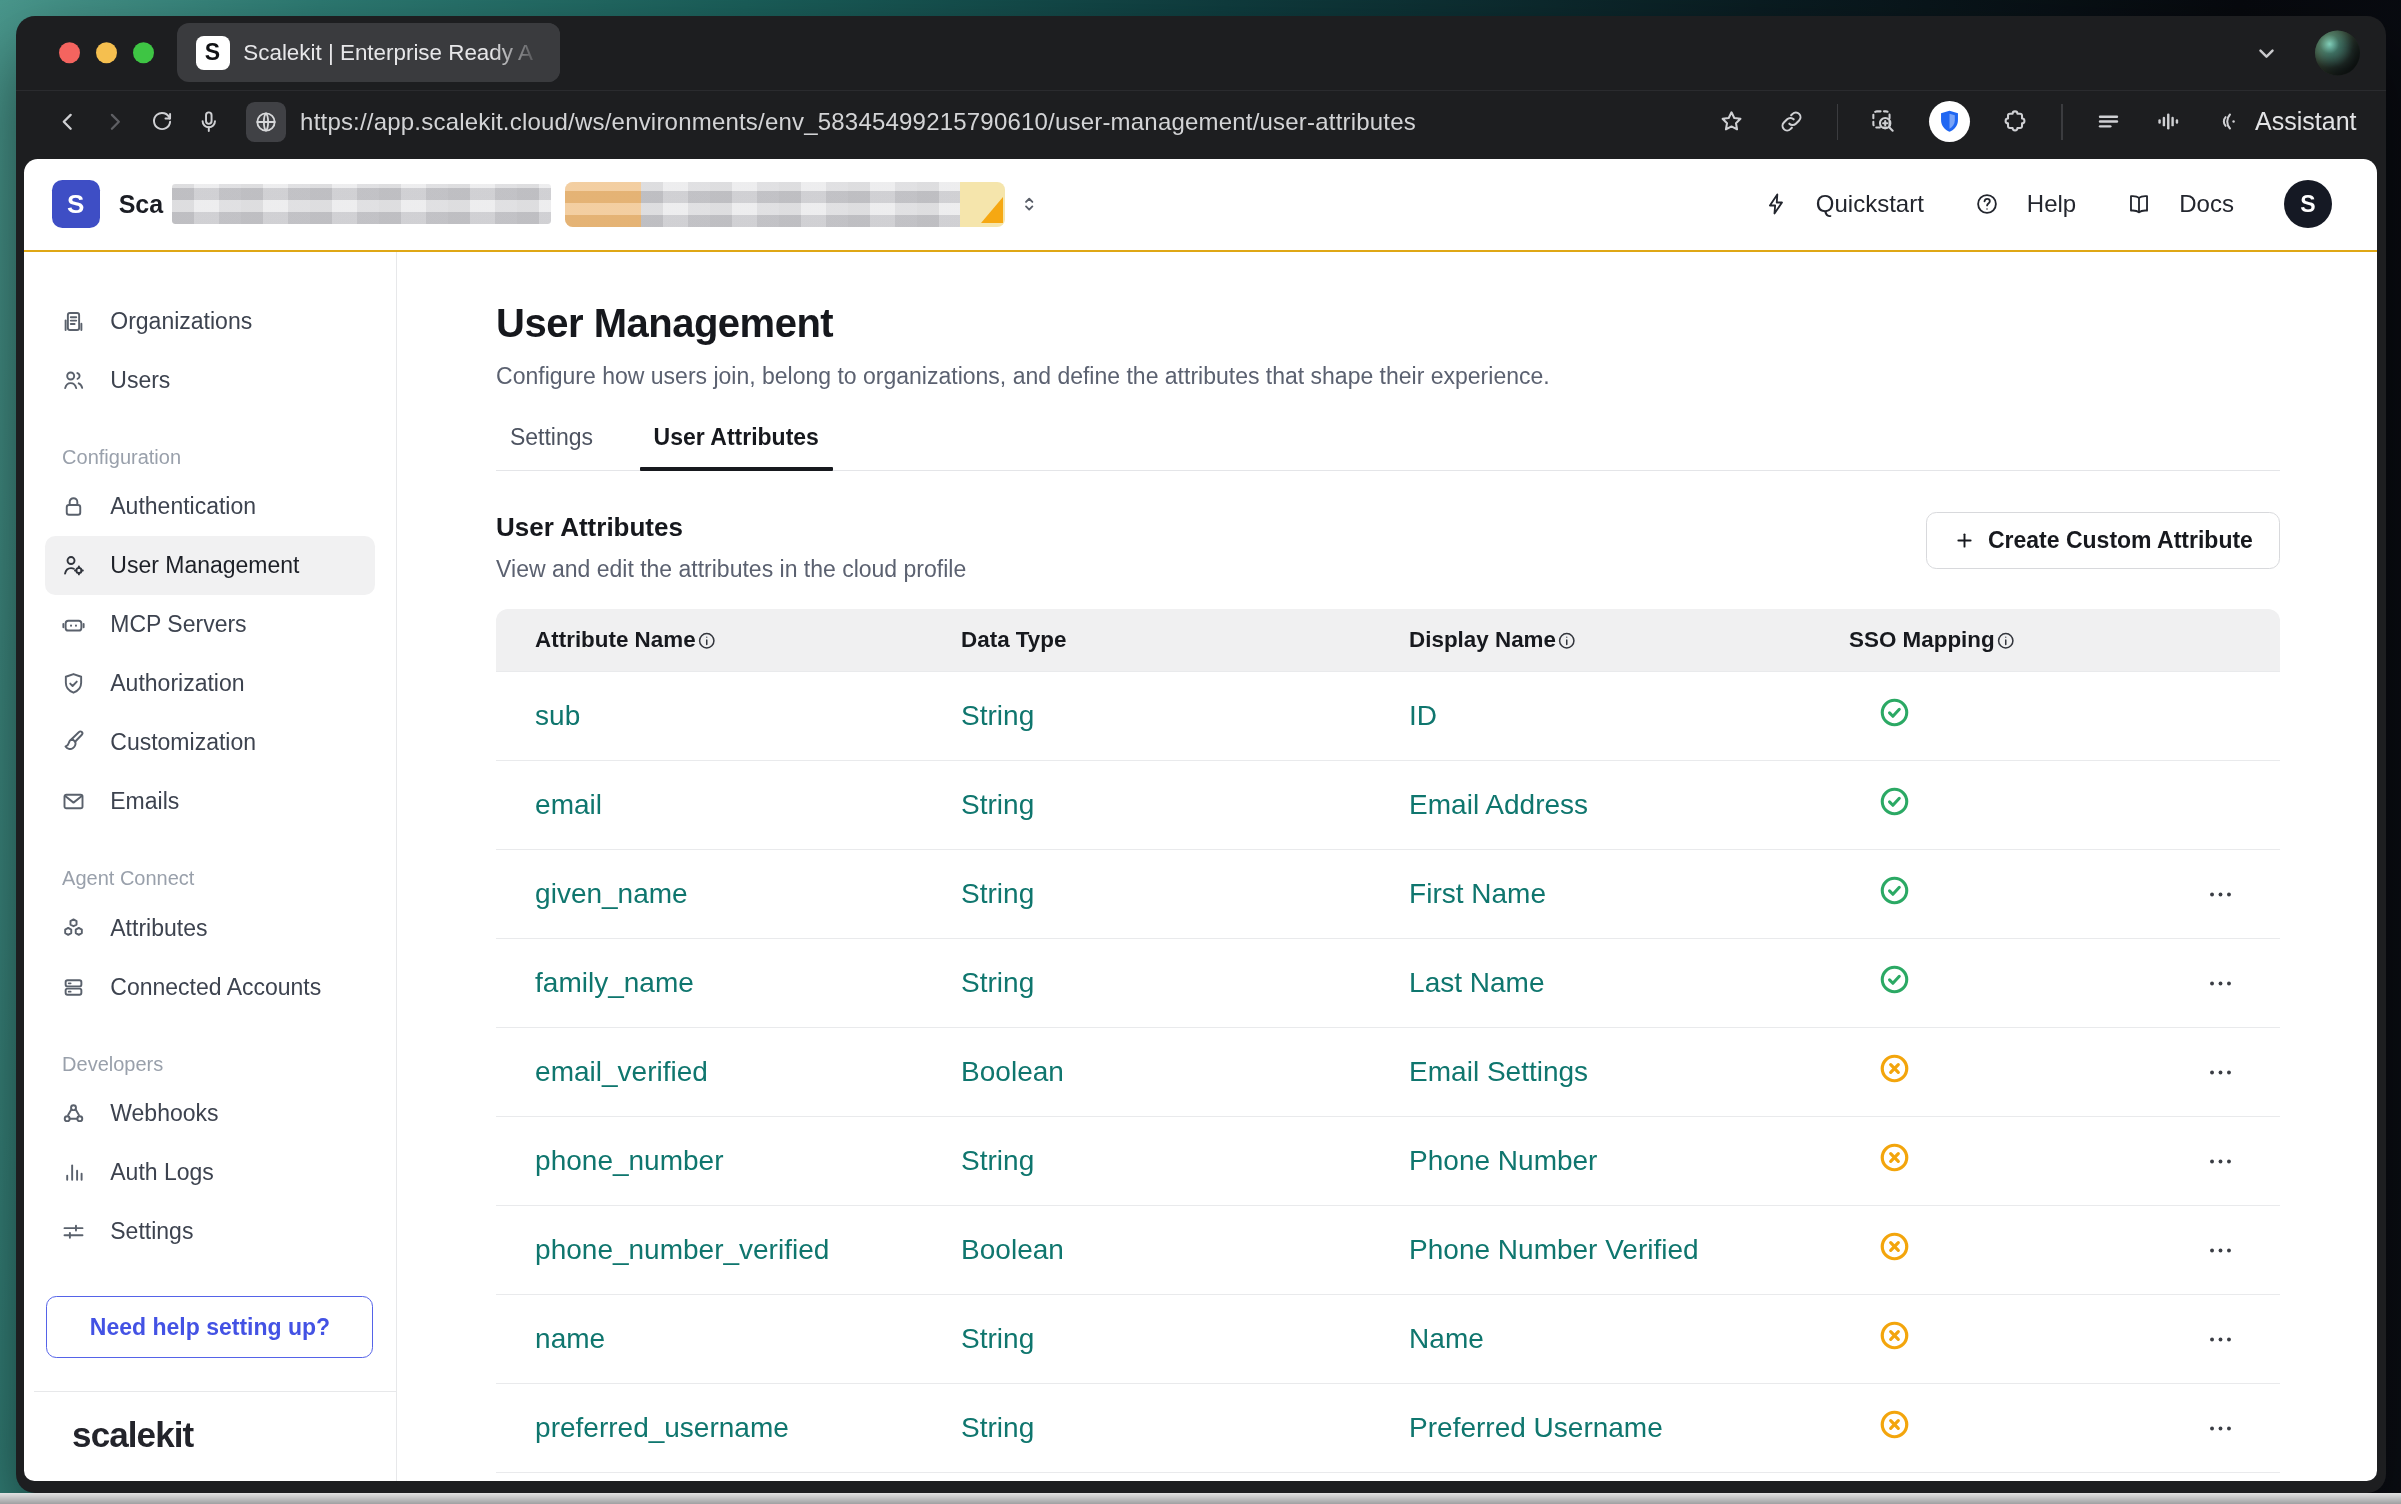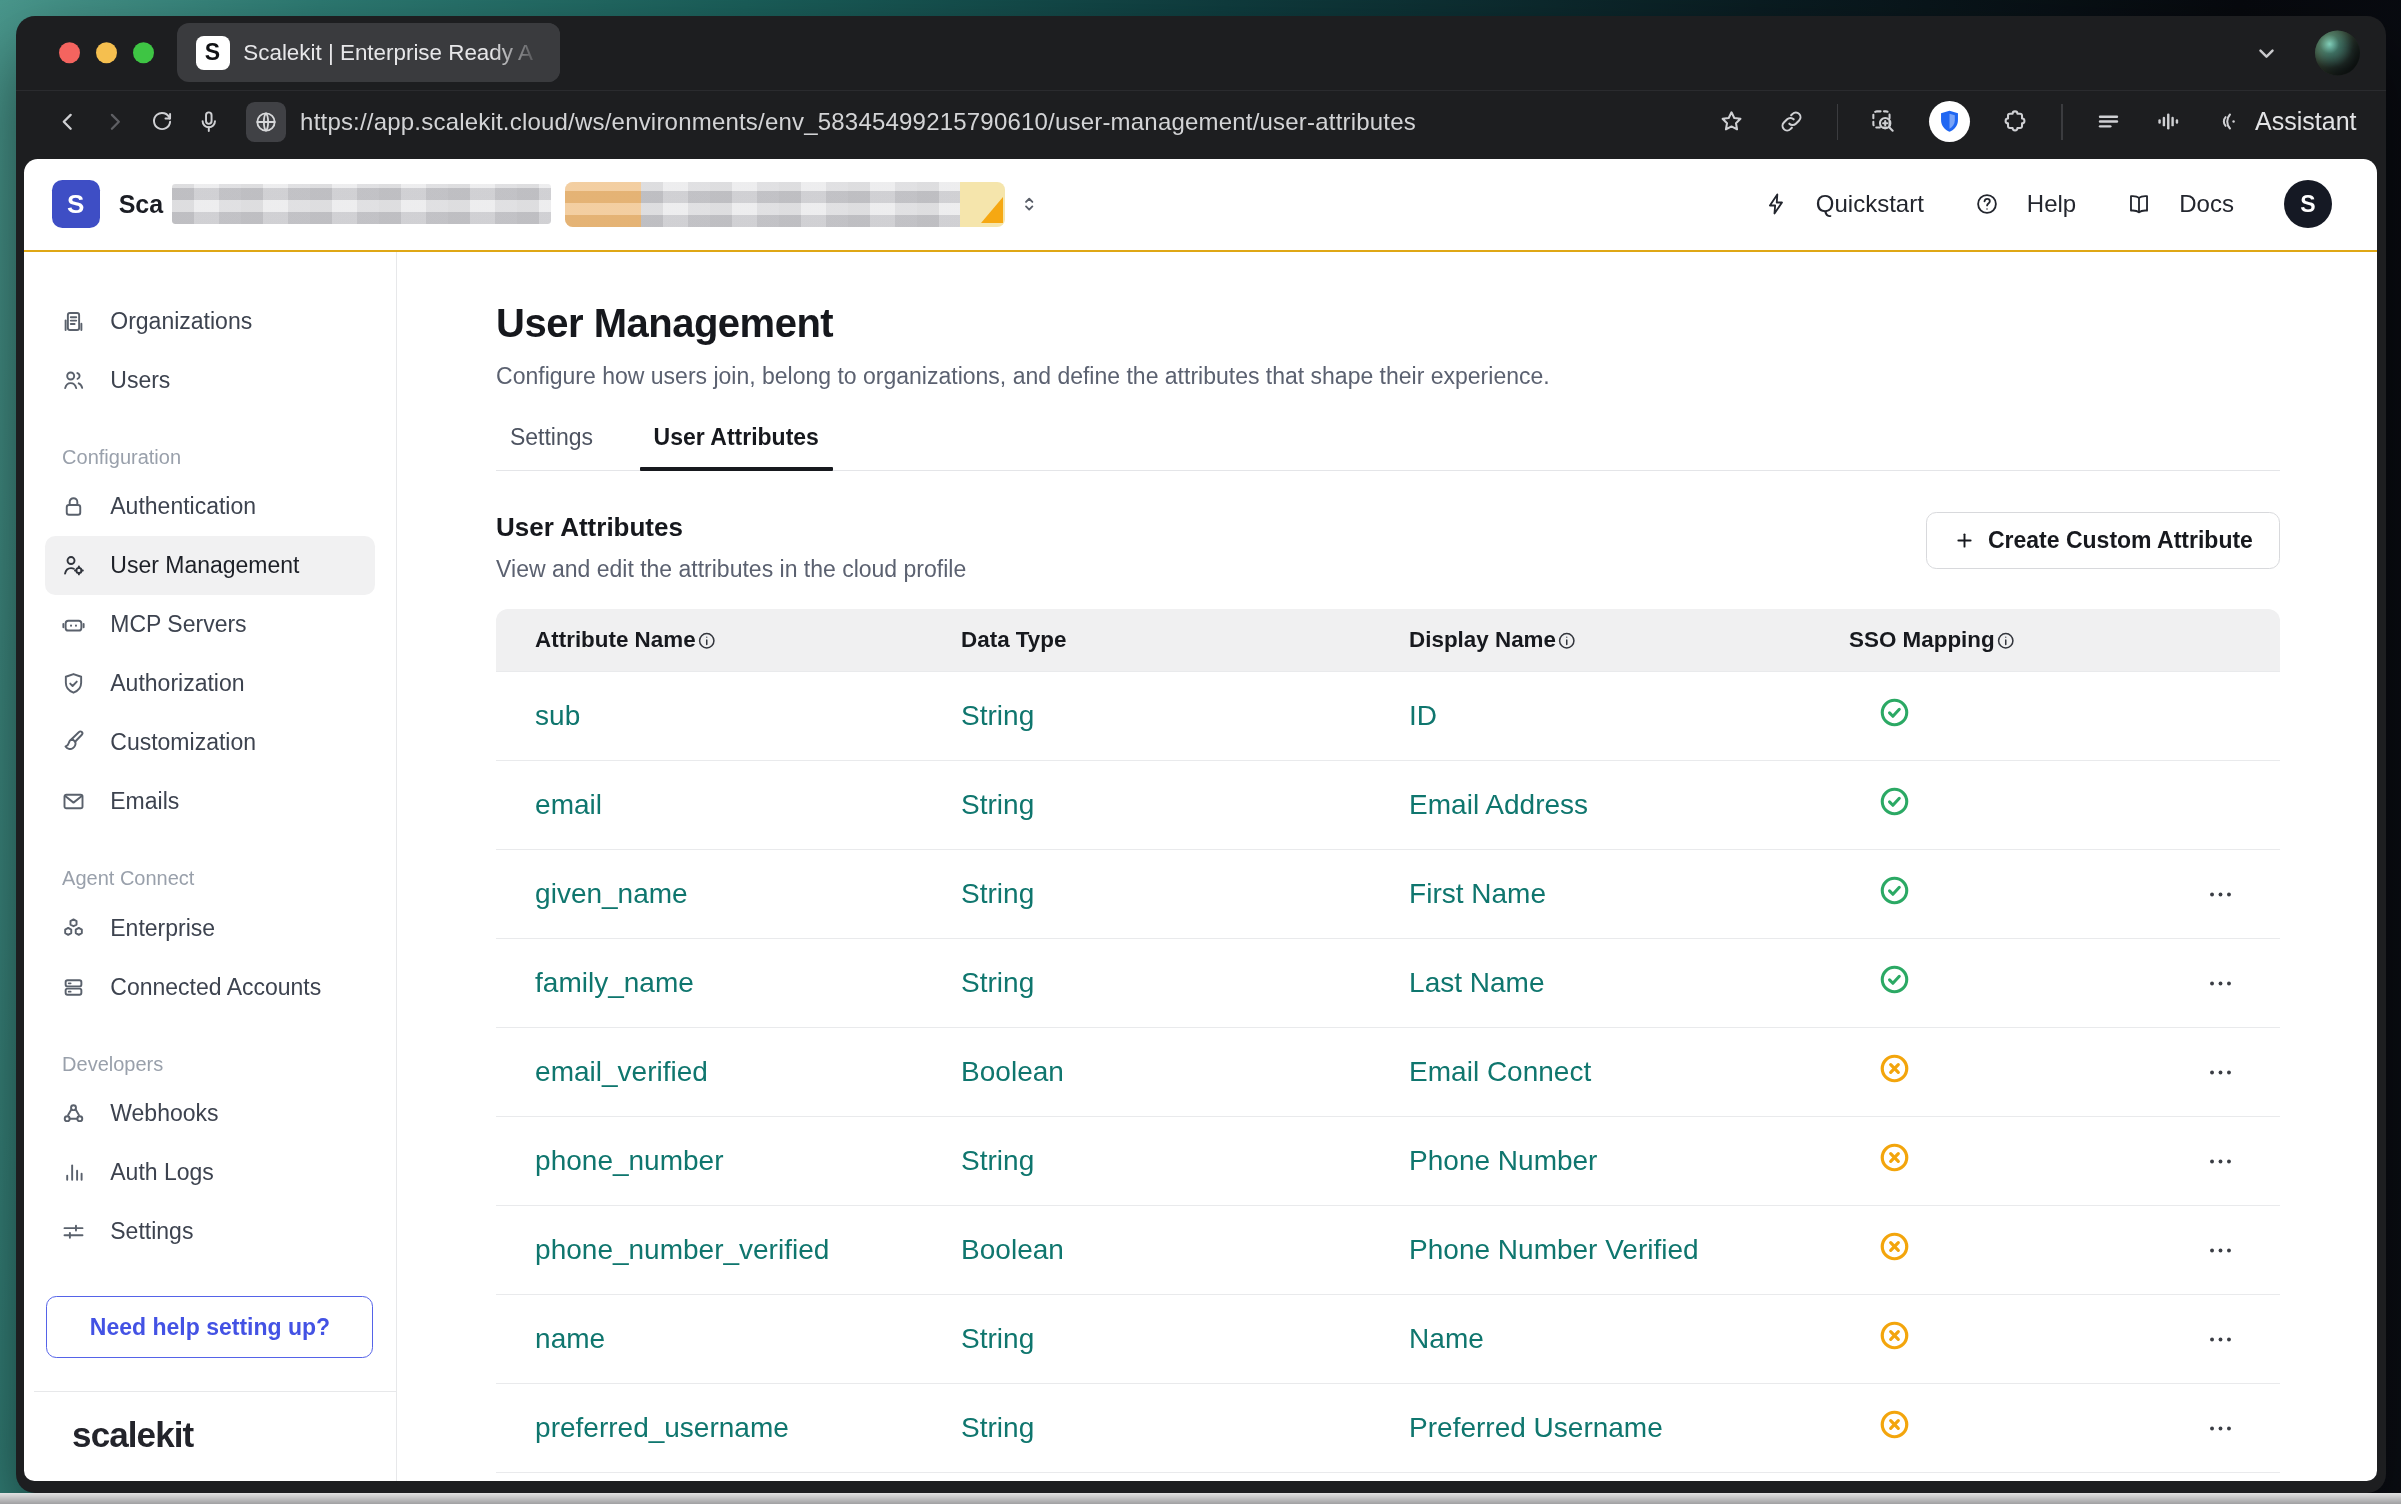--- a/index.html
+++ b/index.html
@@ -392,21 +392,21 @@
               </div>
               <div class="side-section">Agent Connect</div>
               <div class="side-item">
                 <span class="ic ">
                   <svg viewBox="0 0 24 24" fill="none" stroke="currentColor" stroke-width="1.7" stroke-linecap="round" stroke-linejoin="round">
                     <path d="M12 3.9l2.7 1.5v3.1L12 10l-2.7-1.5V5.4z"></path>
                     <path d="M7.3 11.5l2.7 1.5v3.1l-2.7 1.5-2.7-1.5V13z"></path>
                     <path d="M16.7 11.5l2.7 1.5v3.1l-2.7 1.5-2.7-1.5V13z"></path>
                   </svg>
                 </span>
-                <span>Enterprise</span>
+                <span>Attributes</span>
               </div>
               <div class="side-item">
                 <span class="ic ">
                   <svg viewBox="0 0 24 24" fill="none" stroke="currentColor" stroke-width="1.7" stroke-linecap="round" stroke-linejoin="round">
                     <rect x="5" y="5.6" width="14" height="5.4" rx="1.7"></rect>
                     <rect x="5" y="13" width="14" height="5.4" rx="1.7"></rect>
                     <line x1="7.8" y1="8.3" x2="9.4" y2="8.3"></line>
                     <line x1="7.8" y1="15.7" x2="9.4" y2="15.7"></line>
                   </svg>
                 </span>
@@ -573,21 +573,21 @@
                           <circle cx="12" cy="12" r="1.6" fill="currentColor" stroke="none"></circle>
                           <circle cx="19" cy="12" r="1.6" fill="currentColor" stroke="none"></circle>
                         </svg>
                       </span>
                     </button>
                   </div>
                 </div>
                 <div class="trow">
                   <div class="td">email_verified</div>
                   <div class="td">Boolean</div>
-                  <div class="td">Email Connect</div>
+                  <div class="td">Email Settings</div>
                   <div class="td"><span class="ic status-ic warn"><svg viewBox="0 0 24 24" fill="none" stroke="currentColor" stroke-width="2.2" stroke-linecap="round" stroke-linejoin="round">
                         <circle cx="12" cy="12" r="8.4"></circle>
                         <line x1="9.4" y1="9.4" x2="14.6" y2="14.6"></line>
                         <line x1="14.6" y1="9.4" x2="9.4" y2="14.6"></line>
                       </svg></span></div>
                   <div class="menu-cell">
                     <button class="row-menu">
                       <span class="ic ">
                         <svg viewBox="0 0 24 24" fill="none" stroke="currentColor" stroke-width="1.7" stroke-linecap="round" stroke-linejoin="round">
                           <circle cx="5" cy="12" r="1.6" fill="currentColor" stroke="none"></circle>

